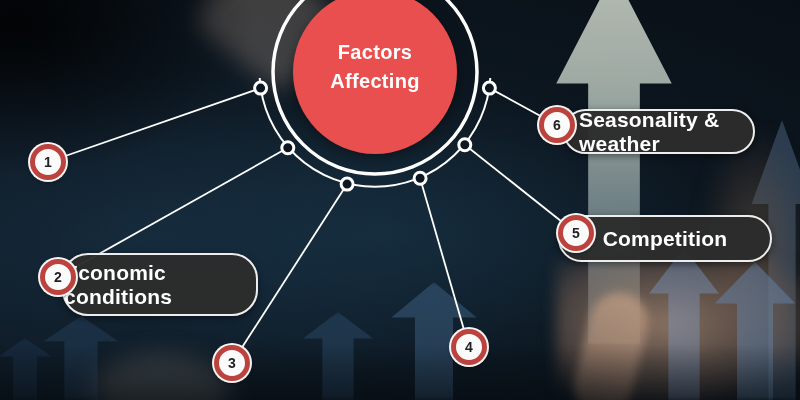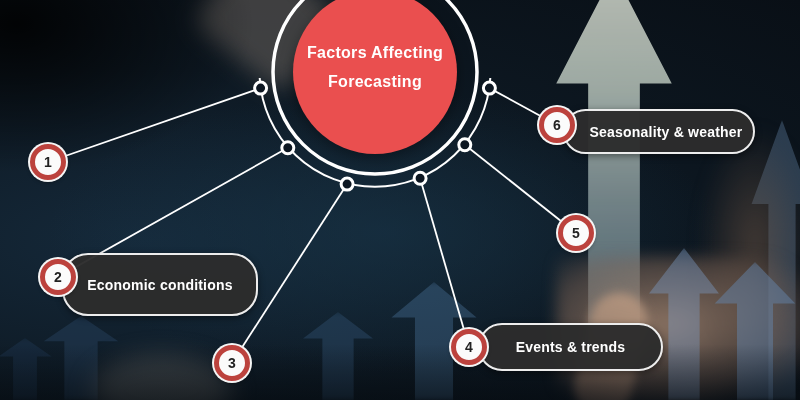--- a/index.html
+++ b/index.html
@@ -40,27 +40,27 @@
   
   .lines-svg{position:absolute;left:0;top:0;z-index:1;}
   
   .center-circle{
     position:absolute;left:293px;top:-10px;width:164px;height:164px;border-radius:50%;
     background:#ea4f4f;z-index:2;display:flex;flex-direction:column;align-items:center;
     justify-content:center;padding-bottom:10px;box-sizing:border-box;
     box-shadow:0 4px 14px rgba(0,0,0,.35);
   }
   .center-circle .tline{
-    color:#fff;font-size:16px;font-weight:700;line-height:29px;letter-spacing:.3px;text-align:center;
+    color:#fff;font-size:20px;font-weight:700;line-height:29px;letter-spacing:.3px;text-align:center;
   }
   
   .pill{
     position:absolute;z-index:3;background:rgba(44,44,44,.97);border:2px solid #ededed;
     border-radius:26px;display:flex;align-items:center;justify-content:center;
-    color:#fff;font-size:14px;font-weight:700;letter-spacing:.2px;box-sizing:border-box;
+    color:#fff;font-size:21px;font-weight:700;letter-spacing:.2px;box-sizing:border-box;
     box-shadow:0 2px 7px rgba(0,0,0,.45);
   }
   .pill-1{left:52px;top:137px;width:201px;height:46px;}
   .pill-2{left:62px;top:253px;width:196px;height:63px;}
   .pill-3{left:230px;top:339px;width:197px;height:48px;}
   .pill-4{left:478px;top:323px;width:185px;height:48px;}
   .pill-5{left:558px;top:215px;width:214px;height:47px;}
   .pill-6{left:563px;top:109px;width:192px;height:45px;padding-left:14px;}
   
   .badge{
@@ -110,28 +110,27 @@
     <circle cx="260.6" cy="88.1" r="6" fill="#0d1722" stroke="#ffffff" stroke-width="3"></circle>
     <circle cx="287.8" cy="147.8" r="6" fill="#0d1722" stroke="#ffffff" stroke-width="3"></circle>
     <circle cx="347.1" cy="184.1" r="6" fill="#0d1722" stroke="#ffffff" stroke-width="3"></circle>
     <circle cx="420.1" cy="178.3" r="6" fill="#0d1722" stroke="#ffffff" stroke-width="3"></circle>
     <circle cx="464.8" cy="144.7" r="6" fill="#0d1722" stroke="#ffffff" stroke-width="3"></circle>
     <circle cx="489.4" cy="88.1" r="6" fill="#0d1722" stroke="#ffffff" stroke-width="3"></circle>
   </svg>
 
   <div class="center-circle">
     <div class="tline">Factors Affecting</div>
-    <div class="tline">Forecasting</div>
   </div>
 
   <div class="pill pill-2">
     <span>Economic conditions</span>
   </div>
-  <div class="pill pill-4">
-    <span>Events &amp; trends</span>
+  <div class="pill pill-5">
+    <span>Competition</span>
   </div>
   <div class="pill pill-6">
     <span>Seasonality &amp; weather</span>
   </div>
 
   <div class="badge badge-1">
     <span>1</span>
   </div>
   <div class="badge badge-2">
     <span>2</span>

